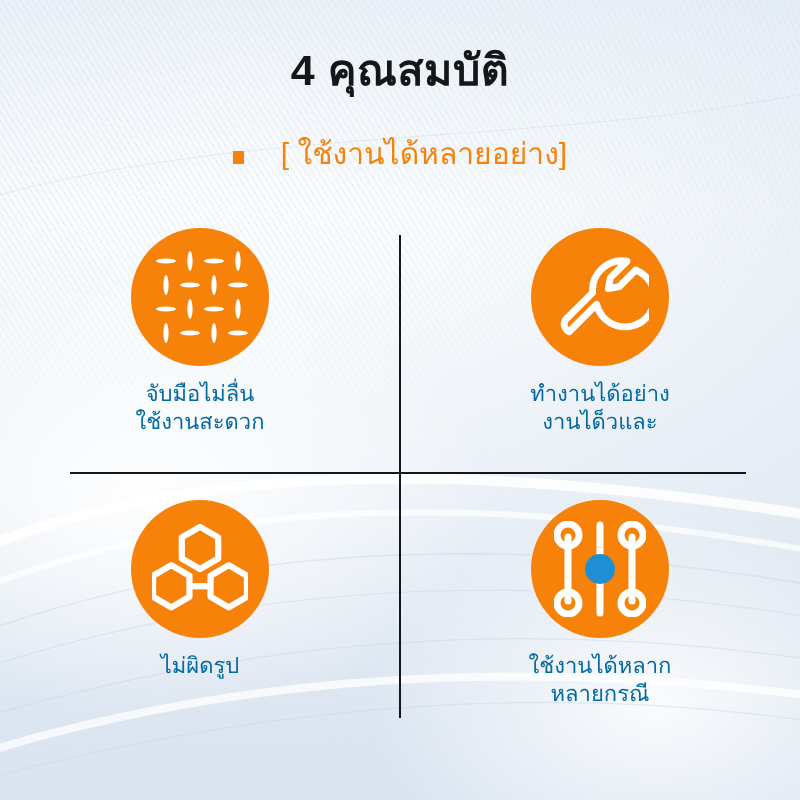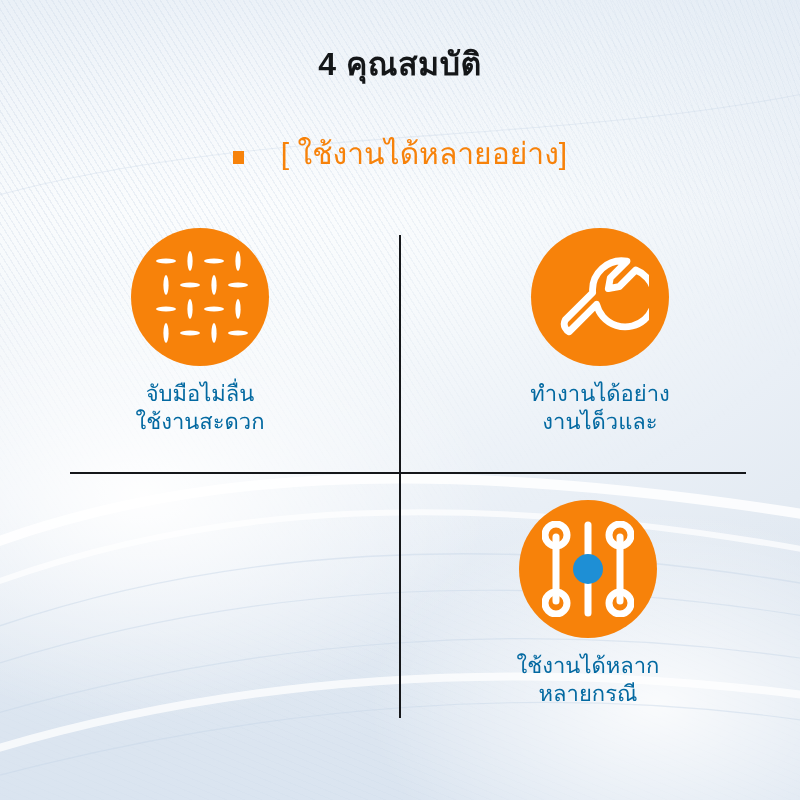--- a/index.html
+++ b/index.html
@@ -87,21 +87,21 @@
     inset: 0;
   }
 
   
   .title {
     position: absolute;
     top: 46px;
     left: 0;
     width: 800px;
     text-align: center;
-    font-size: 32px;
+    font-size: 43px;
     font-weight: 700;
     color: #141618;
     letter-spacing: 0.5px;
     line-height: 1.15;
     white-space: nowrap;
   }
   .subtitle-row {
     position: absolute;
     top: 136px;
     left: 0;
@@ -156,21 +156,21 @@
   .cell {
     position: absolute;
     width: 400px;
     display: flex;
     flex-direction: column;
     align-items: center;
   }
   .cell-0 { left: 0;   top: 0;   }
   .cell-1 { left: 400px; top: 0; }
   .cell-2 { left: 0;   top: 272px; }
-  .cell-3 { left: 388px; top: 272px; }
+  .cell-3 { left: 400px; top: 272px; }
 
   .badge {
     width: 138px;
     height: 138px;
     border-radius: 50%;
     background: #F7820A;
     display: flex;
     align-items: center;
     justify-content: center;
   }
@@ -263,20 +263,40 @@
                    A8.5 8.5 0 0 1 14.5 81.5
                    A8.5 8.5 0 0 1 14.5 73.5
                    L42.5 45.5
                    A30 30 0 0 1 77.5 13.5 Z" fill="none" stroke="#ffffff" stroke-width="7" stroke-linejoin="round" stroke-linecap="round"></path>
         </svg>
       </div>
       <div class="label">ทำงานได้อย่าง
 งานได็วและ</div>
     </div>
 
+    <div class="cell cell-2">
+      <div class="badge">
+        <svg width="96" height="92" viewBox="0 0 100 96">
+          <g fill="none" stroke="#ffffff" stroke-width="6.5" stroke-linejoin="round">
+
+            <polygon points="50,4 69,15 69,37 50,48 31,37 31,15"></polygon>
+
+            <polygon points="20,44 39,55 39,77 20,88 1,77 1,55"></polygon>
+
+            <polygon points="80,44 99,55 99,77 80,88 61,77 61,55"></polygon>
+
+            <line x1="39" y1="55" x2="61" y2="55" stroke-opacity="0"></line>
+          </g>
+          <g stroke="#ffffff" stroke-width="6.5" stroke-linecap="butt">
+            <line x1="39" y1="66" x2="61" y2="66"></line>
+          </g>
+        </svg>
+      </div>
+      <div class="label">ไม่ผิดรูป</div>
+    </div>
 
     <div class="cell cell-3">
       <div class="badge">
         <svg width="92" height="96" viewBox="0 0 92 96">
 
           <line x1="14" y1="16" x2="14" y2="80" stroke="#ffffff" stroke-width="7" stroke-linecap="round"></line>
           <circle cx="14" cy="14" r="11" fill="none" stroke="#ffffff" stroke-width="7"></circle>
           <circle cx="14" cy="82" r="11" fill="none" stroke="#ffffff" stroke-width="7"></circle>
 
           <line x1="46" y1="4" x2="46" y2="92" stroke="#ffffff" stroke-width="7" stroke-linecap="round"></line>

